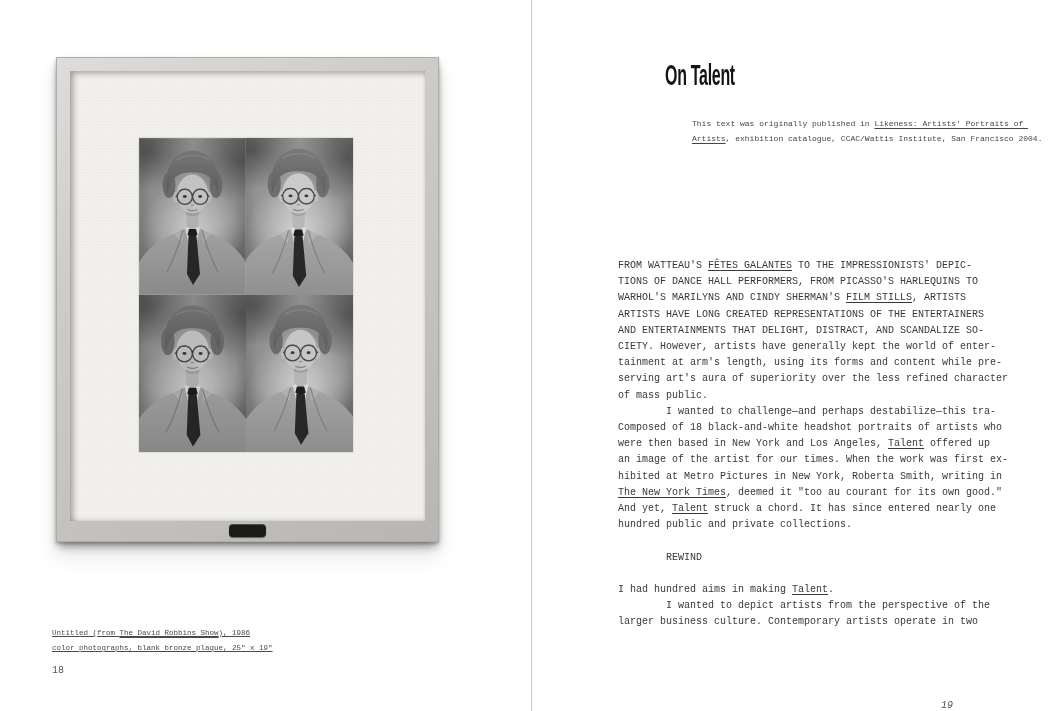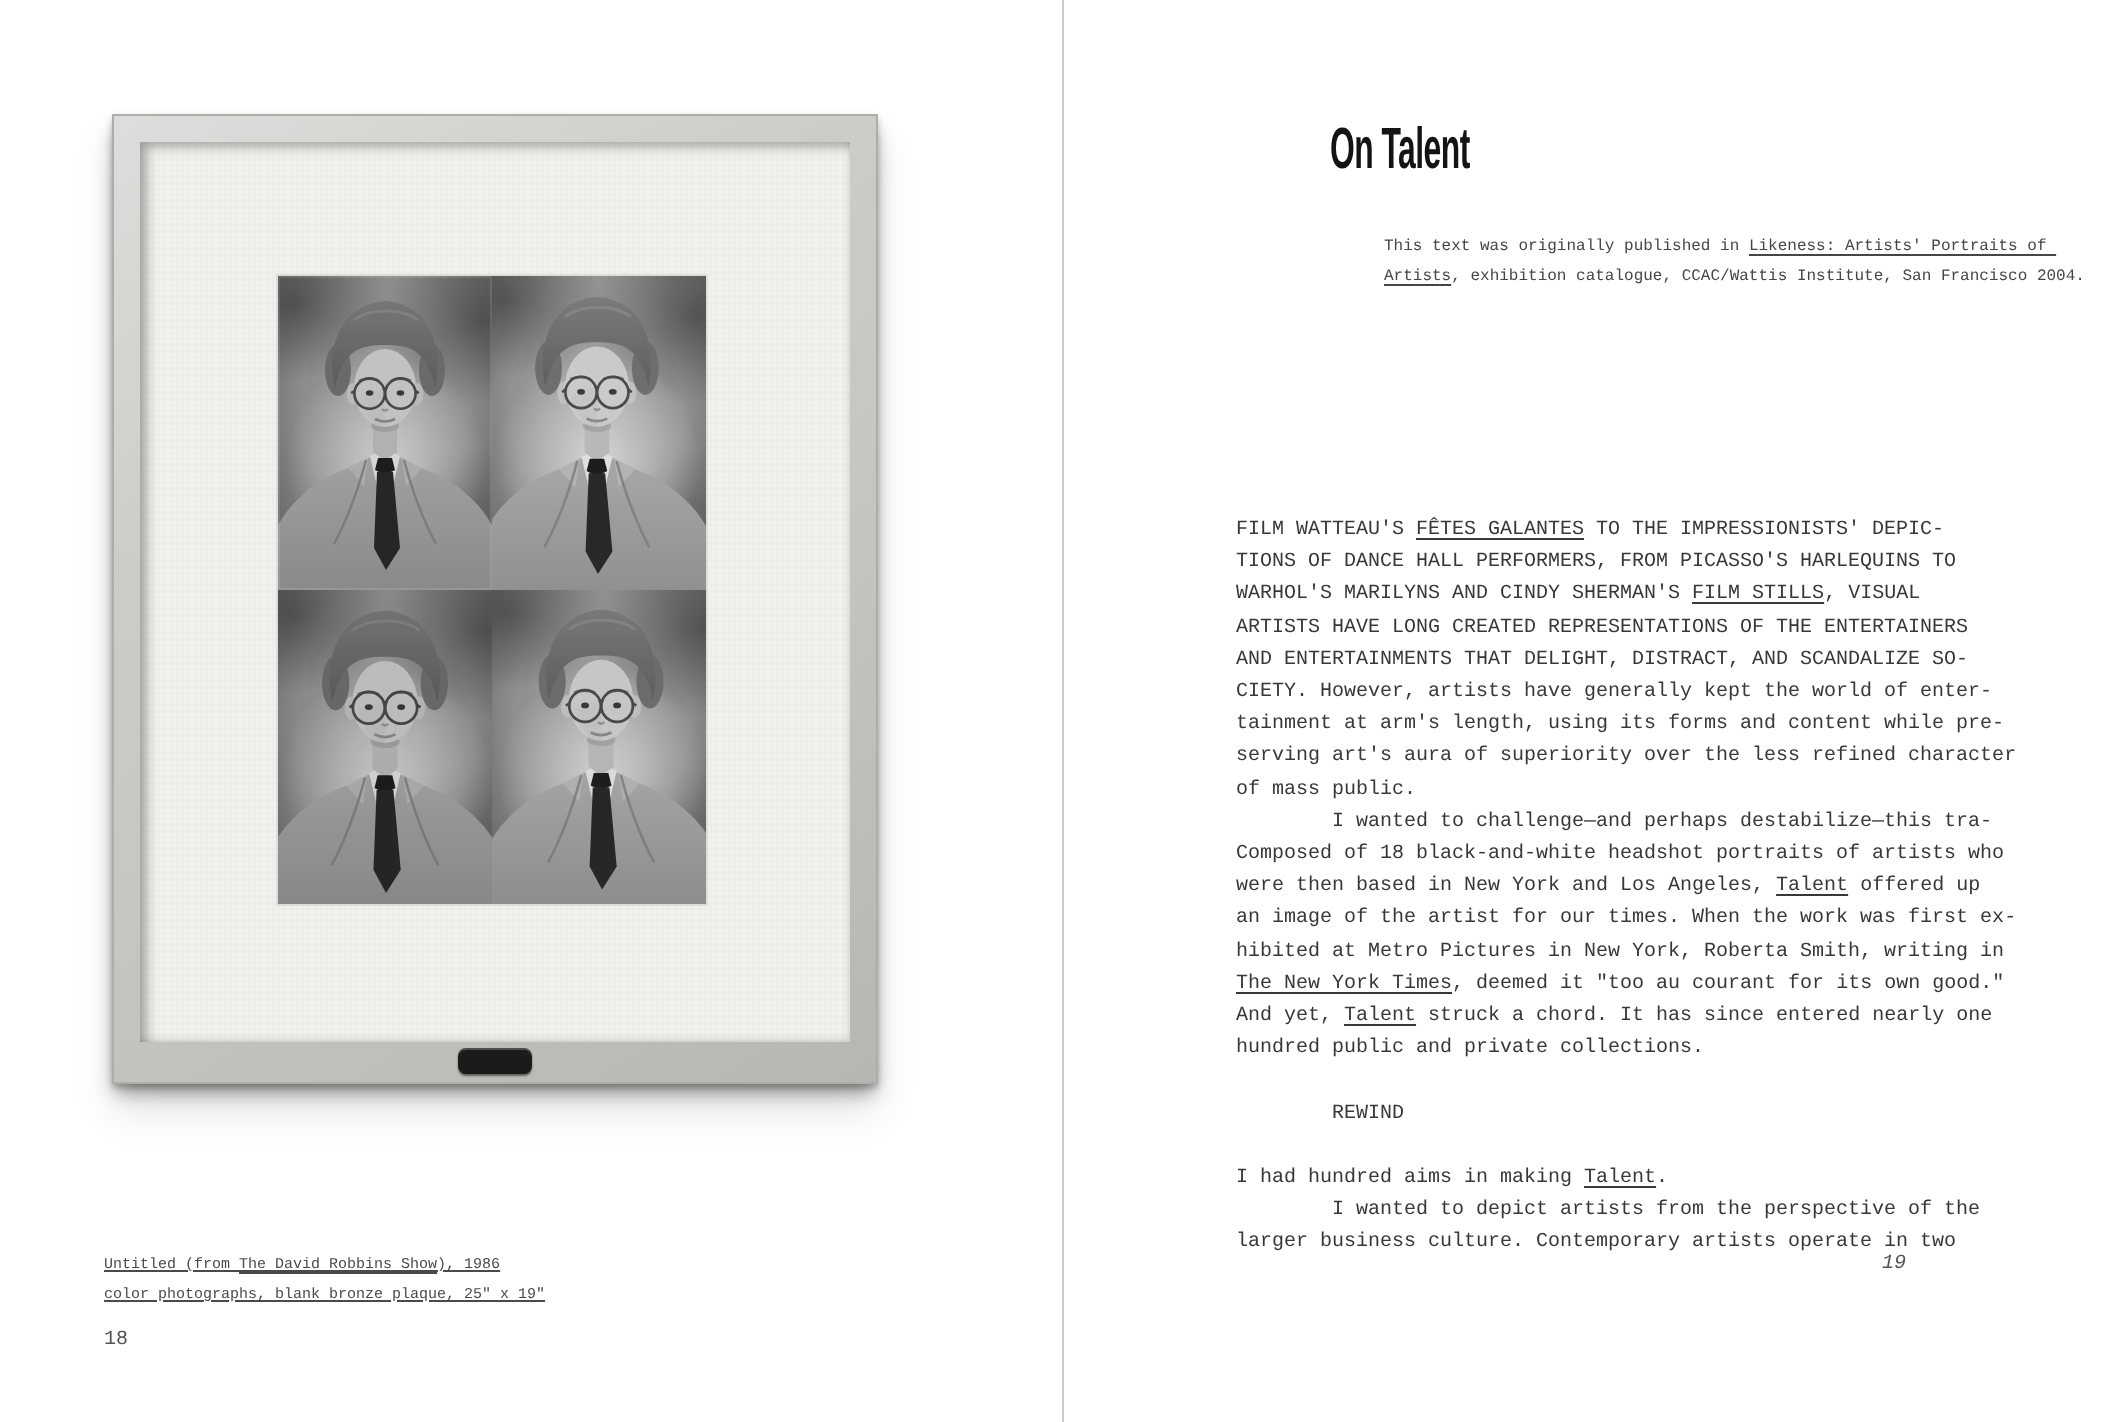--- a/index.html
+++ b/index.html
@@ -52,21 +52,21 @@
   
   .tline { white-space:pre; }
   .u { text-decoration:underline; text-decoration-thickness:1px; text-underline-offset:2px; text-decoration-skip-ink:none; }
   .caption {
     position:absolute; left:52px; top:626px;
     font-size:7.5px; color:#4a4a4a;
   }
   .caption .tline { line-height:15px;text-decoration:underline; }
   .pagenum { position:absolute; font-size:10px; color:#545454; }
   .pagenum-left  { left:52px;  top:665px; }
-  .pagenum-right { left:941px; top:627px;font-style:italic; }
+  .pagenum-right { left:941px; top:700px;font-style:italic; }
   
   .title {
     position:absolute; left:665px; top:61px;
     font-family:"Liberation Sans","DejaVu Sans",sans-serif;
     font-weight:bold; font-size:29px; line-height:29px; color:#141414;
     letter-spacing:-0.5px;
     transform:scaleX(0.55); transform-origin:0 0;
     white-space:nowrap;
   }
   .note {
@@ -193,23 +193,23 @@
 
   <div class="gutter"></div>
 
   <div>
     <h1 class="title">On Talent</h1>
     <div class="note">
         <div class="tline"><span>This text was originally published in </span><span class="u">Likeness: Artists' Portraits of </span></div>
         <div class="tline"><span class="u">Artists</span><span>, exhibition catalogue, CCAC/Wattis Institute, San Francisco 2004.</span></div>
       </div>
     <div class="bodytext">
-        <div class="tline"><span>FILM WATTEAU'S </span><span class="u">FÊTES GALANTES</span><span> TO THE IMPRESSIONISTS' DEPIC-</span></div>
+        <div class="tline"><span>FROM WATTEAU'S </span><span class="u">FÊTES GALANTES</span><span> TO THE IMPRESSIONISTS' DEPIC-</span></div>
         <div class="tline"><span>TIONS OF DANCE HALL PERFORMERS, FROM PICASSO'S HARLEQUINS TO</span></div>
-        <div class="tline"><span>WARHOL'S MARILYNS AND CINDY SHERMAN'S </span><span class="u">FILM STILLS</span><span>, VISUAL</span></div>
+        <div class="tline"><span>WARHOL'S MARILYNS AND CINDY SHERMAN'S </span><span class="u">FILM STILLS</span><span>, ARTISTS</span></div>
         <div class="tline"><span>ARTISTS HAVE LONG CREATED REPRESENTATIONS OF THE ENTERTAINERS</span></div>
         <div class="tline"><span>AND ENTERTAINMENTS THAT DELIGHT, DISTRACT, AND SCANDALIZE SO-</span></div>
         <div class="tline"><span>CIETY. However, artists have generally kept the world of enter-</span></div>
         <div class="tline"><span>tainment at arm's length, using its forms and content while pre-</span></div>
         <div class="tline"><span>serving art's aura of superiority over the less refined character</span></div>
         <div class="tline"><span>of mass public.</span></div>
         <div class="tline"><span>        I wanted to challenge—and perhaps destabilize—this tra-</span></div>
         <div class="tline"><span>Composed of 18 black-and-white headshot portraits of artists who</span></div>
         <div class="tline"><span>were then based in New York and Los Angeles, </span><span class="u">Talent</span><span> offered up</span></div>
         <div class="tline"><span>an image of the artist for our times. When the work was first ex-</span></div>

